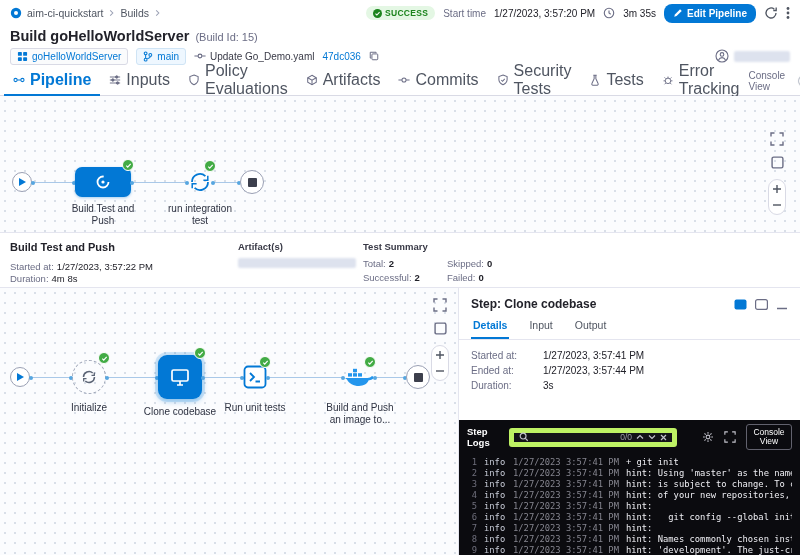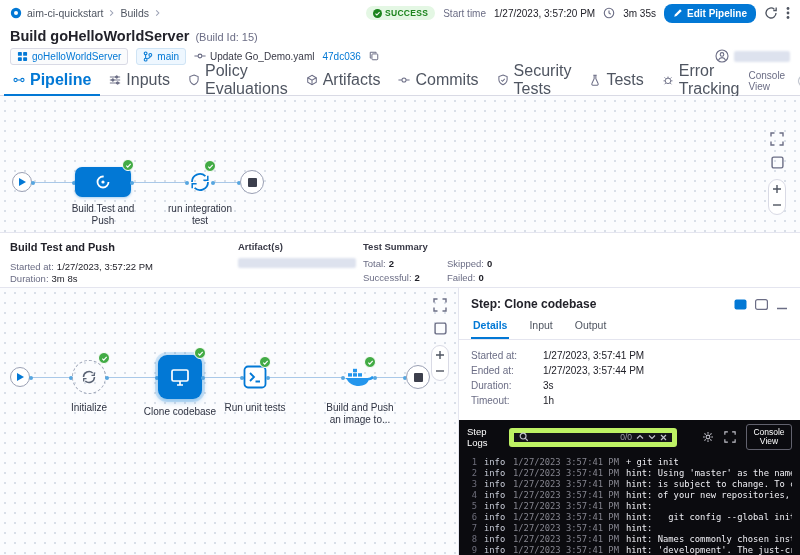--- a/index.html
+++ b/index.html
@@ -84,21 +84,21 @@
   .rp-tab{font-size:10.5px;color:#4f5561;padding:3px 2px 6px;border-bottom:2px solid transparent;cursor:pointer}
   .rp-tab.active{color:#0278d5;font-weight:700;border-bottom-color:#0278d5}
   .rp-details{padding:8px 12px;flex:1}
   .det-row{display:flex;font-size:10px;line-height:15px}
   .det-row .k{width:72px;color:#6b6d85}
   .det-row .v{color:#22222a}
 
   
   .console{height:135px;background:#0b0b0f;color:#e6e6ea;display:flex;flex-direction:column}
   .con-head{display:flex;align-items:center;gap:8px;padding:4px 8px}
-  .con-title{font-size:9.5px;font-weight:400;color:#fff;width:34px;line-height:11px}
+  .con-title{font-size:9.5px;font-weight:700;color:#fff;width:34px;line-height:11px}
   .searchbox{display:flex;align-items:center;gap:4px;background:#131318;border:5px solid #bef264;border-radius:3px;height:19px;padding:0 5px;width:168px;color:#c3c3cc}
   .searchbox input{flex:1;min-width:0;background:transparent;border:none;outline:none;color:#fff;font-size:9px;font-family:inherit}
   .count{font-size:8.5px;color:#9a9aa6}
   .con-icons{display:flex;align-items:center;gap:10px;color:#c3c3cc;margin-left:auto}
   .conbtn{border:1px solid #62626e;border-radius:3px;color:#fff;font-size:8.5px;line-height:9px;padding:3px 5px;background:transparent;text-align:center;width:46px;cursor:pointer;font-family:inherit}
   .log{flex:1;overflow:hidden;padding:3px 8px 0;font-family:"DejaVu Sans Mono",monospace;font-size:8.8px;line-height:11px}
   .log-row{display:flex;gap:7px;white-space:nowrap;overflow:hidden}
   .ln{width:10px;text-align:right;color:#6f6f7c;flex:none}
   .lvl{color:#c8ccd8;width:22px;flex:none}
   .lt{color:#85858f;flex:none}
@@ -376,21 +376,21 @@
 
   <section class="summary">
     <div class="sum-col1">
       <div class="sum-title">Build Test and Push</div>
       <span class="sum-kv">
           <span class="k">Started at:</span>
           <span class="v">1/27/2023, 3:57:22 PM</span>
         </span>
       <span class="sum-kv">
           <span class="k">Duration:</span>
-          <span class="v">3m 8s</span>
+          <span class="v">4m 8s</span>
         </span>
     </div>
     <div class="sum-col2">
       <div class="sum-h">Artifact(s)</div>
       <span class="redact" style="display:block;width:118px;height:10px"></span>
     </div>
     <div class="sum-col3">
       <div class="sum-h">Test Summary</div>
       <div class="ts-row">
         <span class="ts-pair">
@@ -547,24 +547,20 @@
             <span class="k">Started at:</span>
             <span class="v">1/27/2023, 3:57:41 PM</span>
           </div>
         <div class="det-row">
             <span class="k">Ended at:</span>
             <span class="v">1/27/2023, 3:57:44 PM</span>
           </div>
         <div class="det-row">
             <span class="k">Duration:</span>
             <span class="v">3s</span>
-          </div>
-        <div class="det-row">
-            <span class="k">Timeout:</span>
-            <span class="v">1h</span>
           </div>
       </div>
 
       <div class="console">
         <div class="con-head">
           <span class="con-title">Step Logs</span>
           <span class="searchbox">
             <span class="ic">
                 <svg width="10" height="10" viewBox="0 0 11 11" fill="none" stroke="currentColor" stroke-width="1.3">
                   <circle cx="4.5" cy="4.5" r="3.2"></circle>

